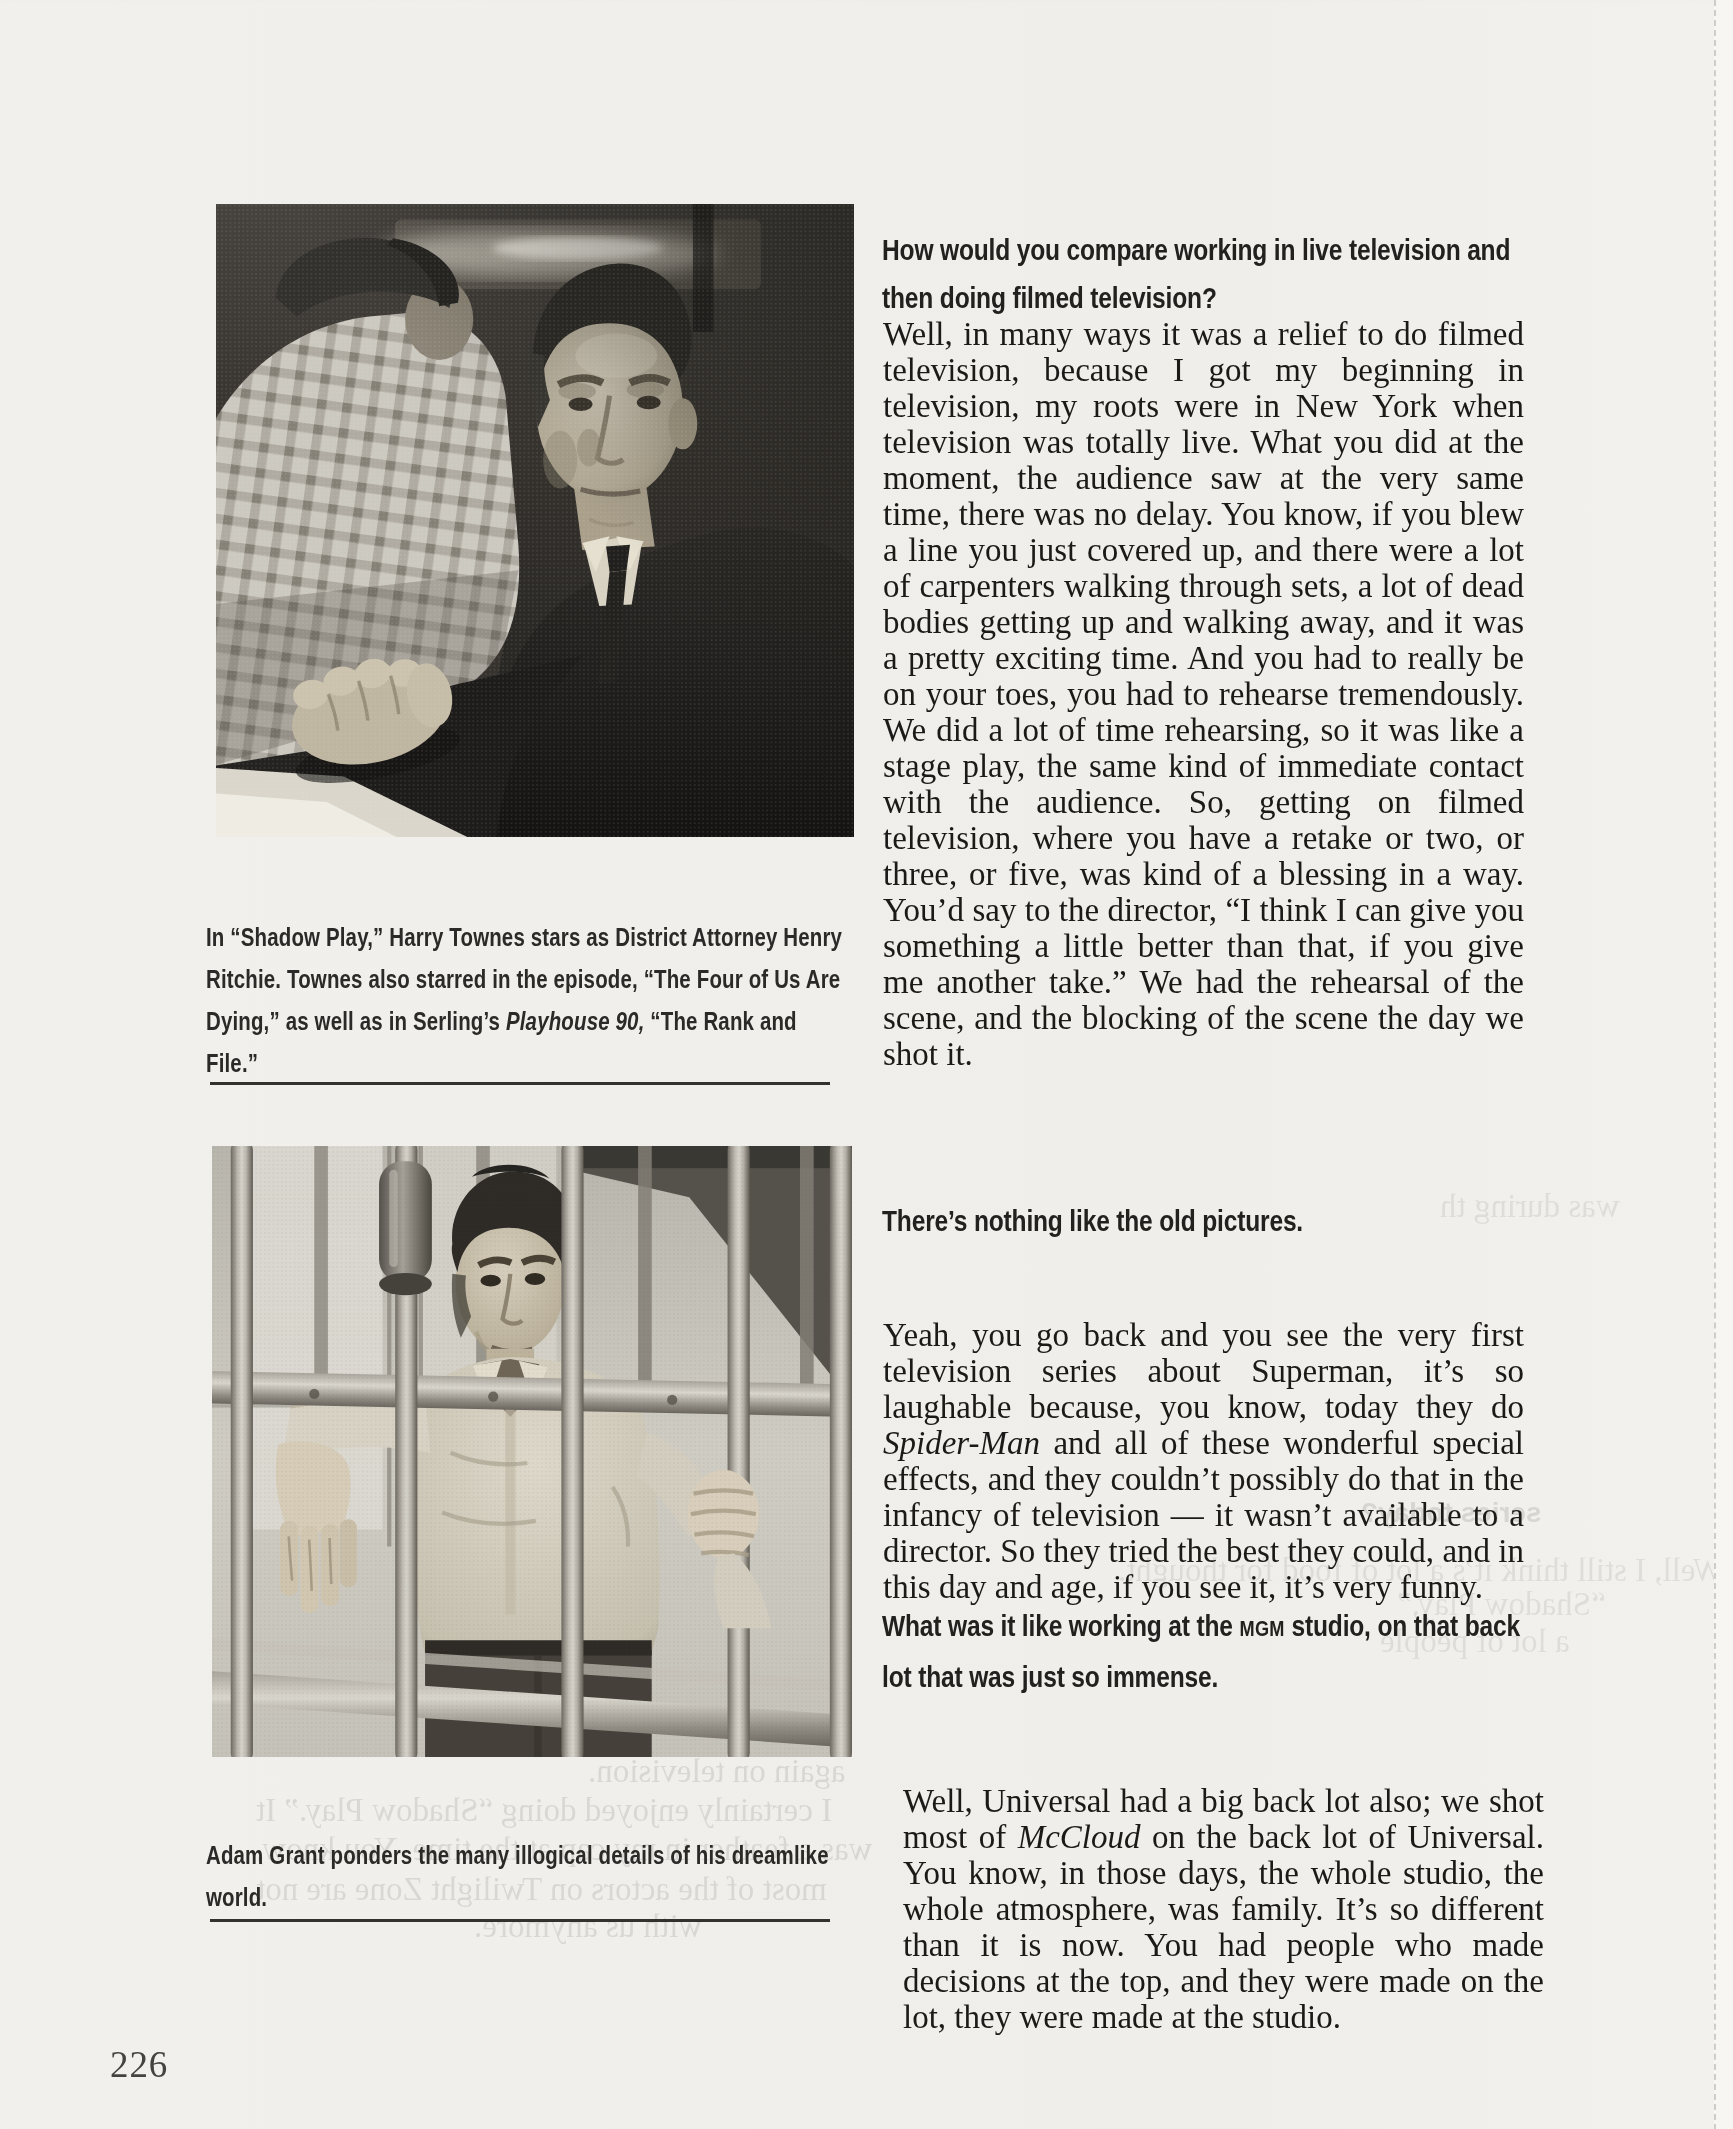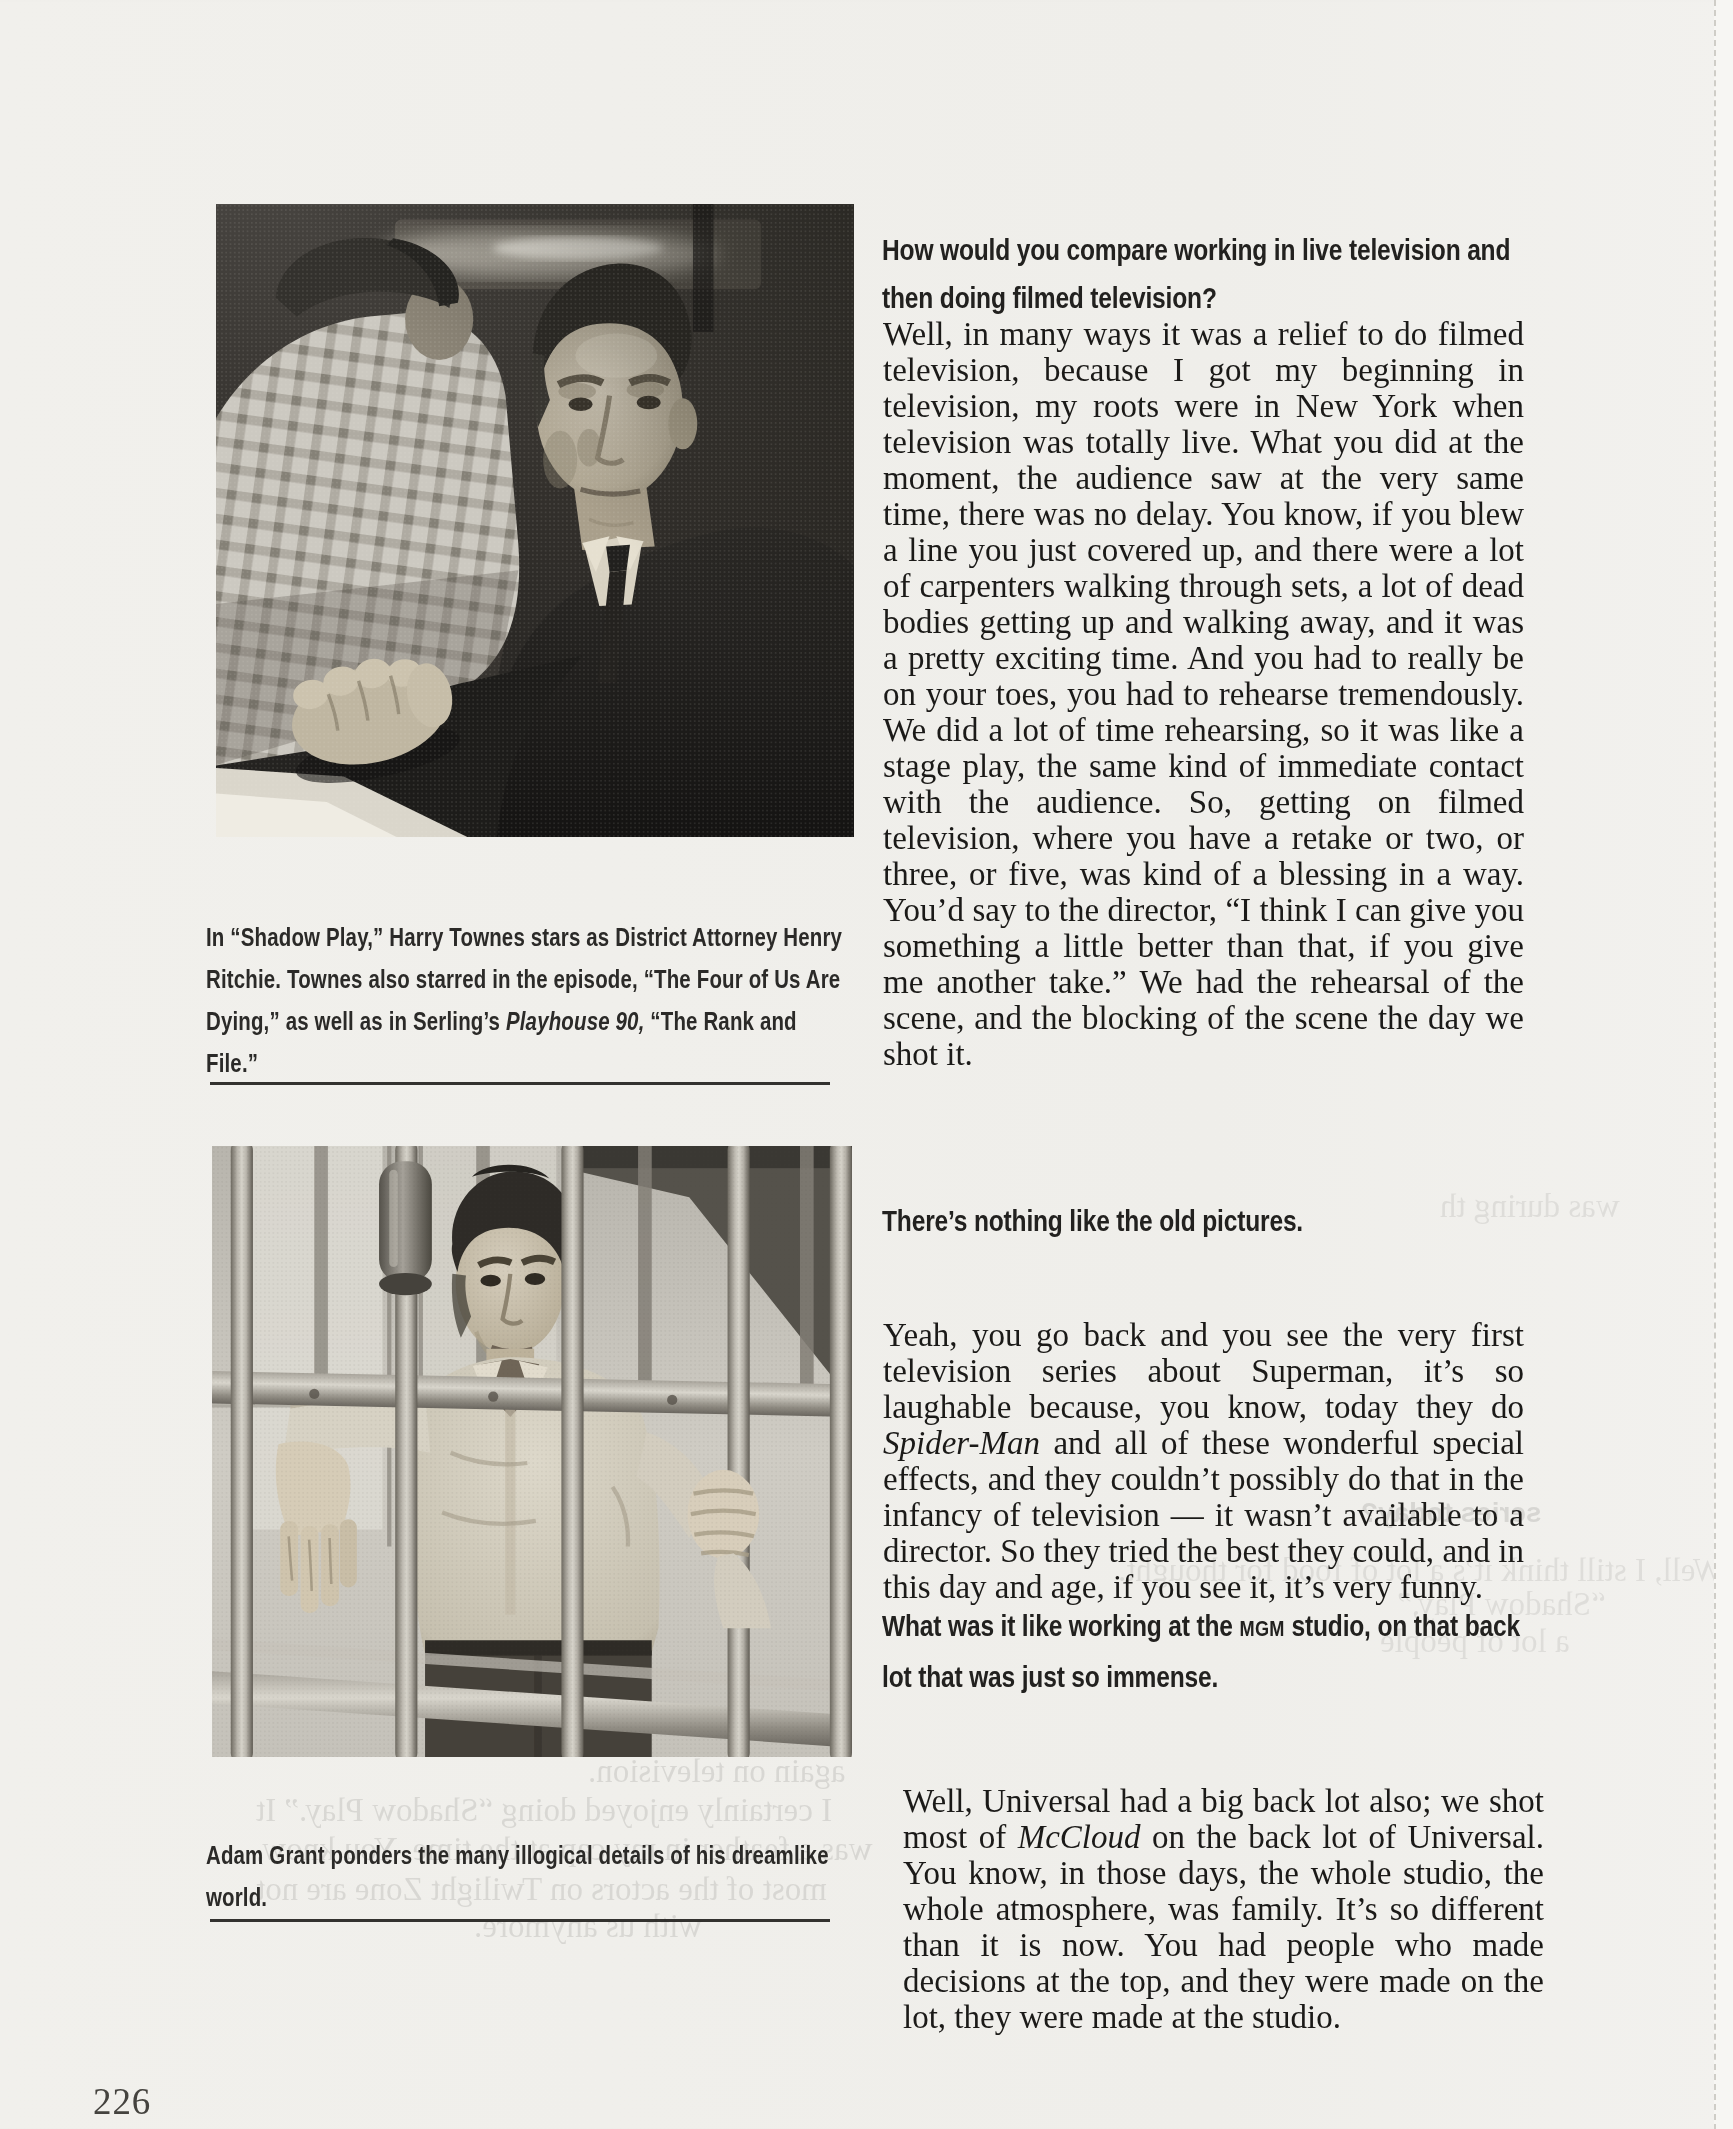--- a/index.html
+++ b/index.html
@@ -41,22 +41,22 @@
   .a{
     position:absolute; left:883px; width:641px;
     font-size:33px; line-height:36px; text-align:justify;
     hyphens:auto; -webkit-hyphens:auto; color:#1b1a18;
   }
   .a1{top:283px;}
   .a2{top:1284px;}
   .a3{top:1750px;margin-left:20px;}
   .it{font-style:italic;}
   .pageno{
-    position:absolute; left:93px; top:2043px;
-    font-size:37px; letter-spacing:0.9px; color:#45433f;margin-top:37px;
+    position:absolute; left:110px; top:2043px;
+    font-size:37px; letter-spacing:0.9px; color:#45433f;
   }
   .bleed{
     position:absolute; white-space:nowrap;
     font-family:"Liberation Serif", serif; font-size:33px; color:#23221f;
     transform:scaleX(-1); transform-origin:center; opacity:0.085;
     pointer-events:none;
   }
   .bleed.sans{font-family:"Liberation Sans", sans-serif; font-weight:bold; font-size:28px; opacity:0.12;}
   .bleed.strong{opacity:0.11;}
   .bt0{left:1440px; top:1188px;}

